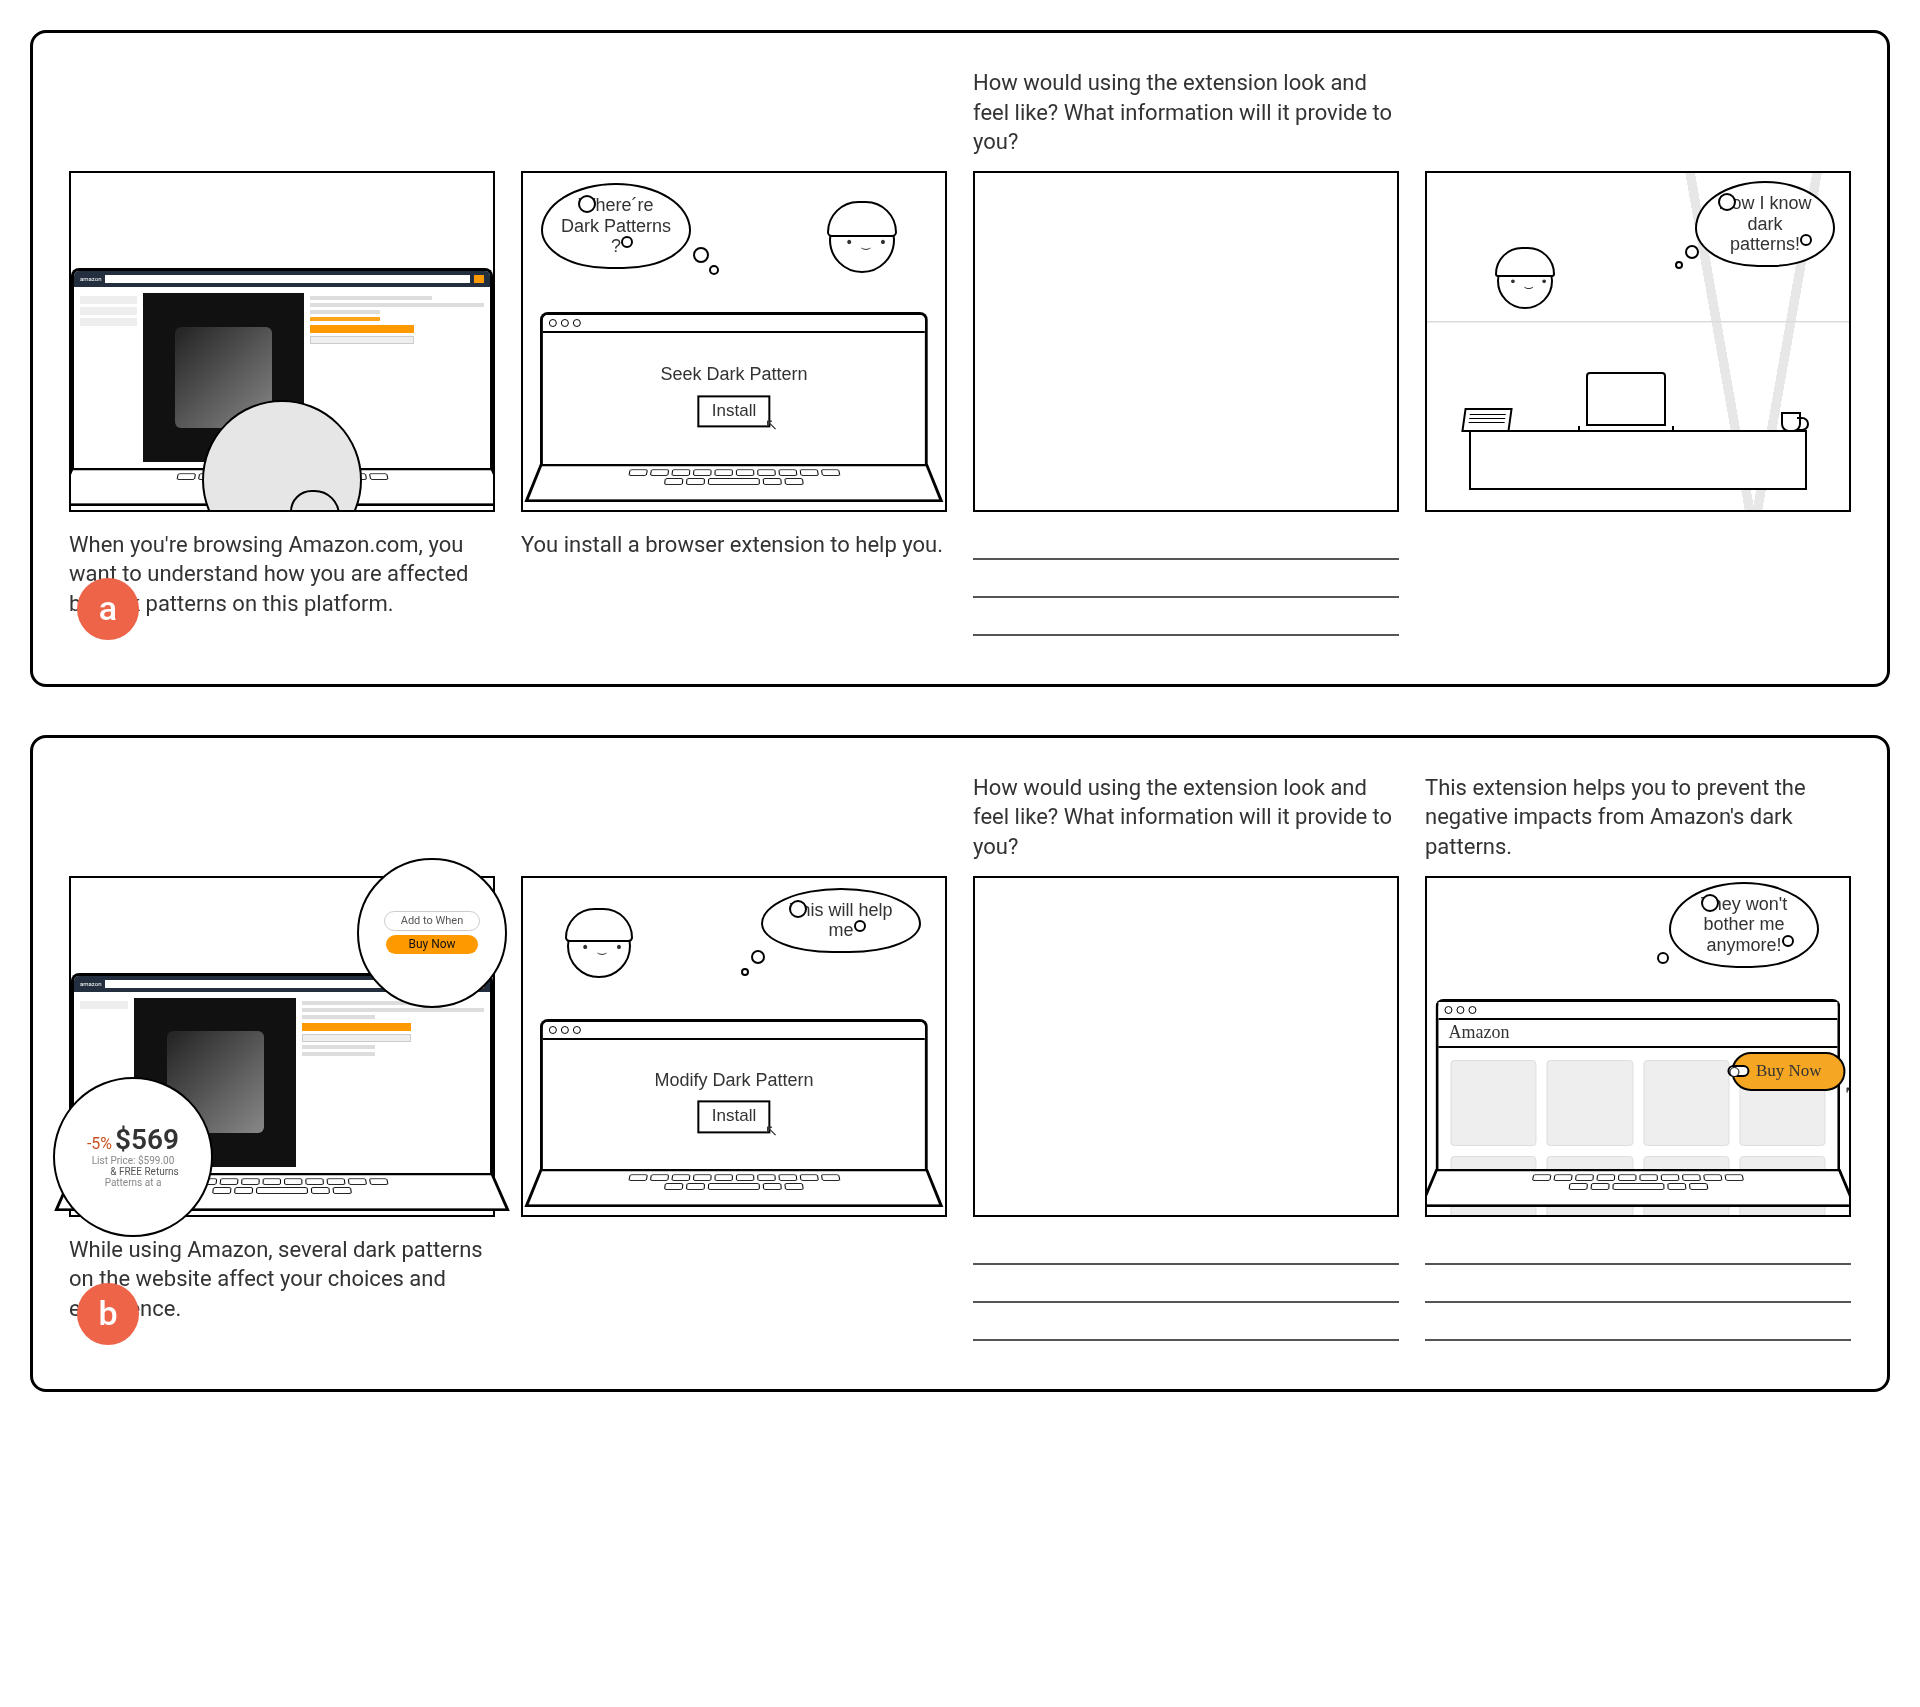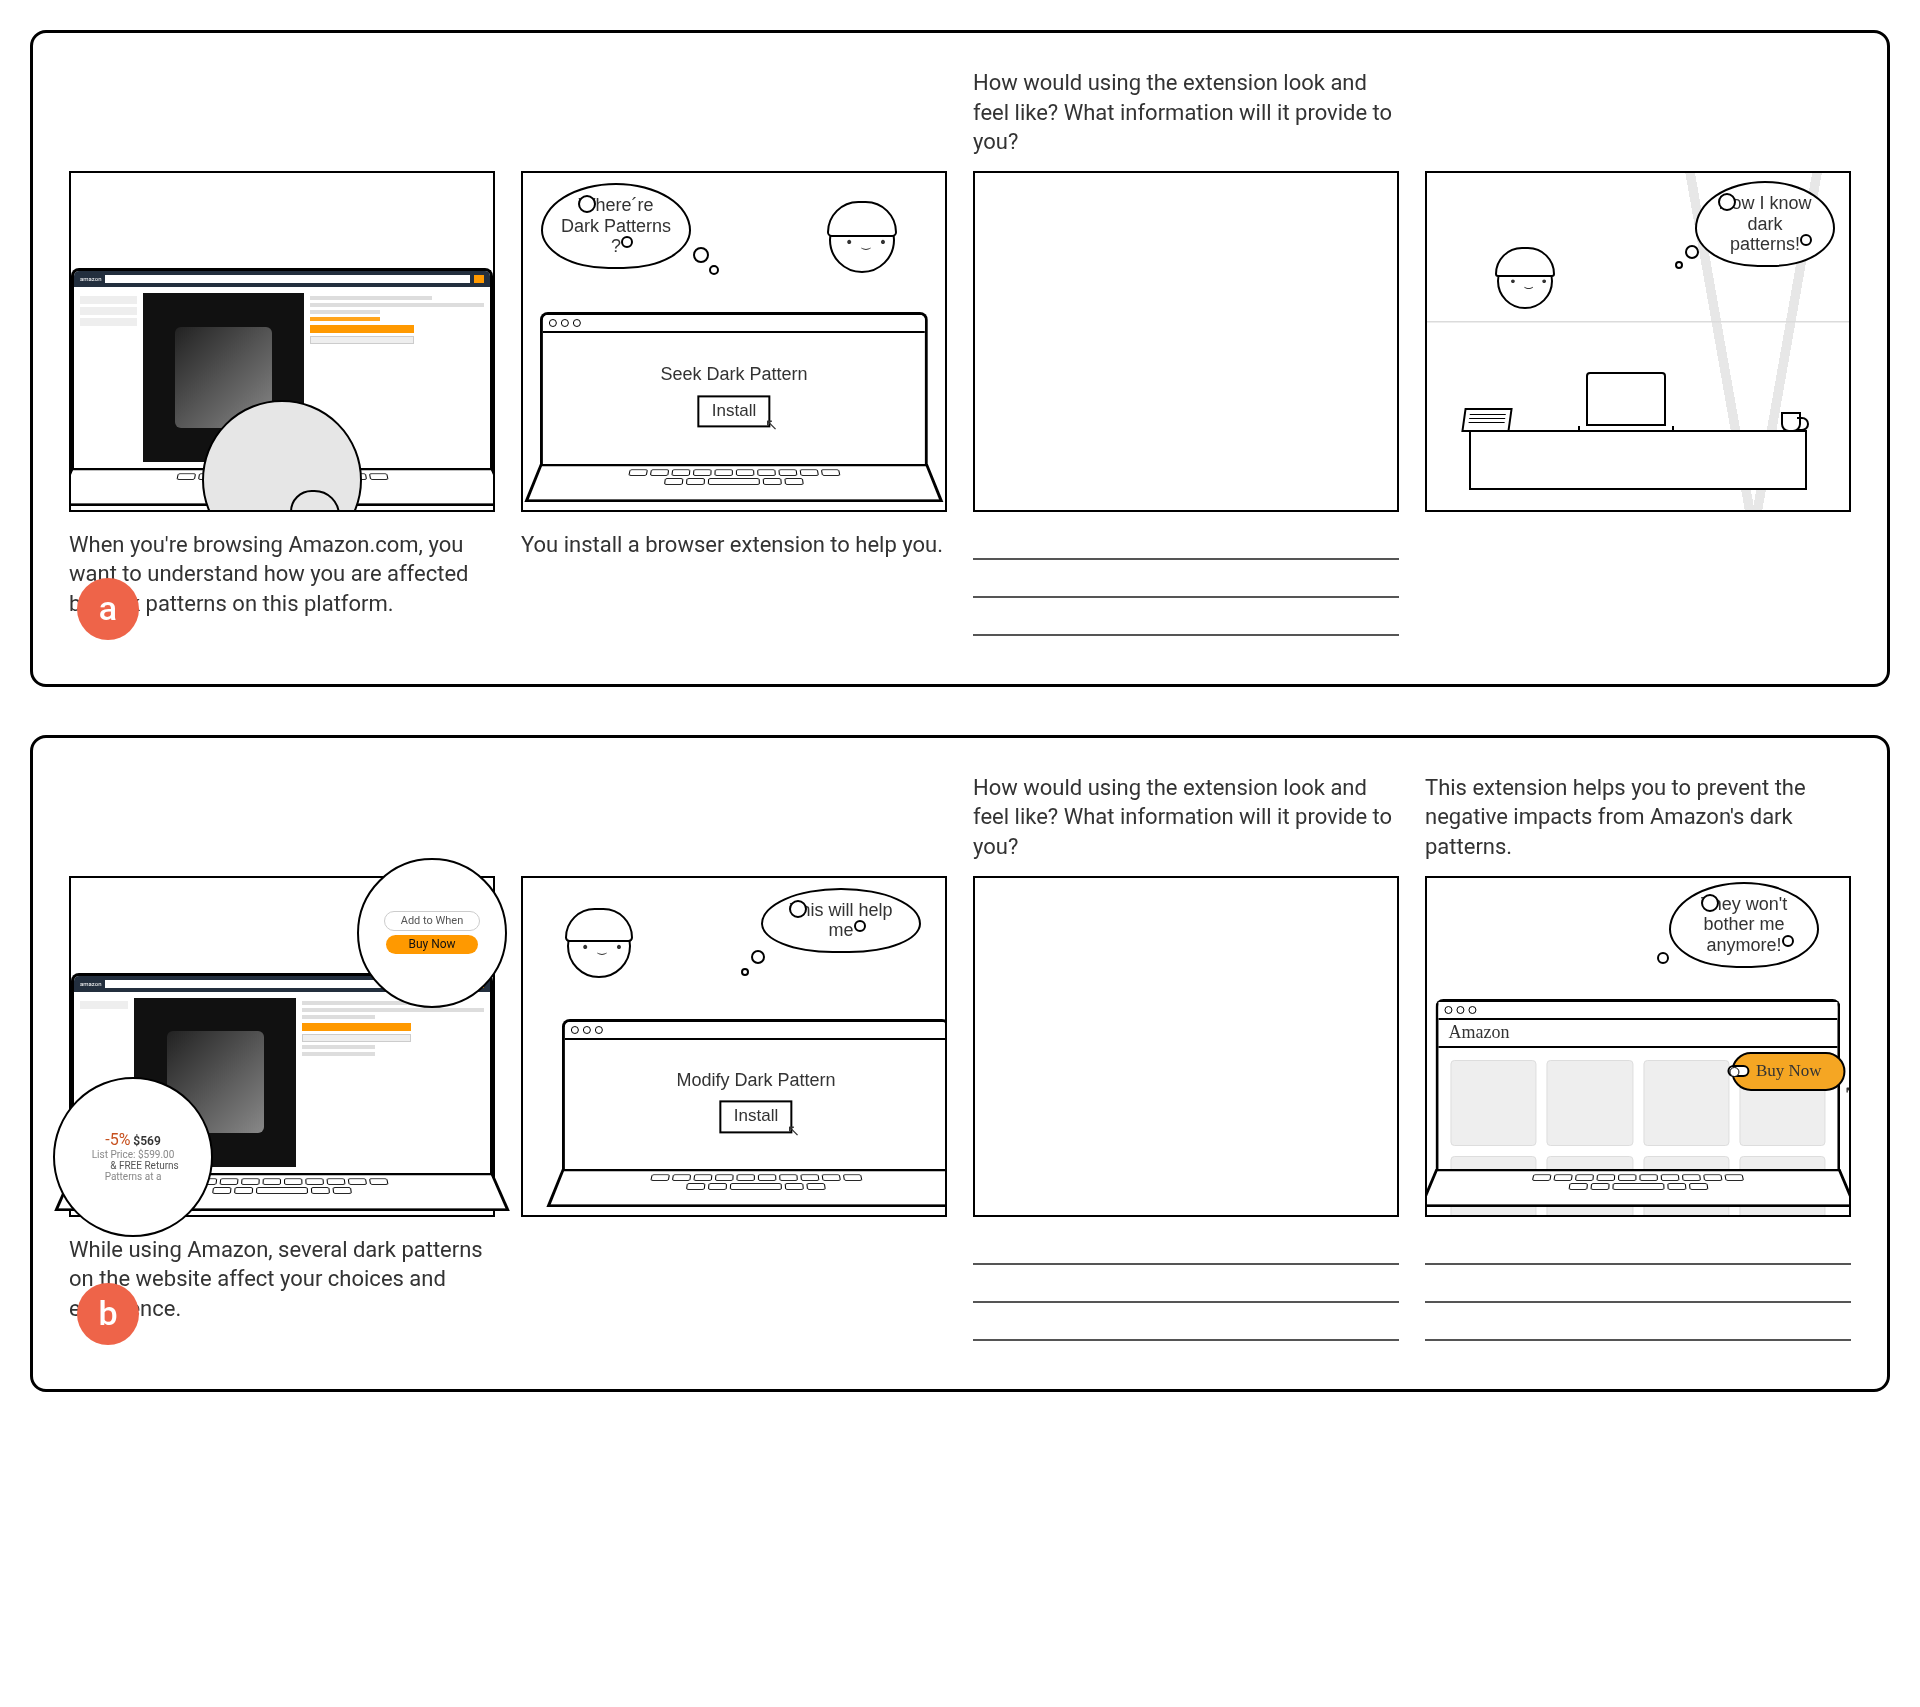--- a/index.html
+++ b/index.html
@@ -192,21 +192,21 @@
   .sk { background:#ddd; height:4px; margin:3px 0; }
   .sk.short{width:40%;} .sk.med{width:70%;}
   .btn-o { background:#f90; height:8px; width:60%; margin-top:4px;}
   .btn-g { background:#eee; border:1px solid #ccc; height:8px; width:60%; margin-top:3px;}
   
   .zoom {
     position:absolute; border:2.5px solid #000; background:#fff; border-radius:50%;
     display:flex; flex-direction:column; align-items:center; justify-content:center;
     font-size:12px; line-height:1.1;
   }
-  .price-big { font-size:12px; font-weight:600; color:#333;}
+  .price-big { font-size:28px; font-weight:600; color:#333;}
   .price-disc { color:#c7511f; font-size:16px;}
   .strike { color:#888; font-size:10px;}
   
   .amz-big-bar { height:28px; border-bottom:2px solid #000; display:flex; align-items:center; padding:0 10px; font-family:"Comic Sans MS",cursive; font-size:18px;}
   .grid-thumbs { display:grid; grid-template-columns:repeat(4,1fr); gap:10px; padding:12px;}
   .thumb { background:#eee; border:1px solid #ddd; border-radius:4px; aspect-ratio:1/1;}
   .buynow-pill {
     position:absolute; right:-8px; top:50px;
     background:#f5a623; border:2px solid #000; border-radius:22px;
     padding:6px 22px; font-family:"Comic Sans MS",cursive; font-size:17px;
@@ -482,21 +482,21 @@
         <div class="thought" style="top:10px;right:24px;width:160px;">
           <span>This will help me</span>
         </div>
         <div class="cloudpuff" style="width:14px;height:14px;top:72px;right:180px;"></div>
         <div class="cloudpuff" style="width:8px;height:8px;top:90px;right:196px;"></div>
         <div class="head" style="width:64px;height:64px;top:36px;left:44px;">
           <div class="face" style="top:22px;left:12px;font-size:14px;">• ‿ •</div>
         </div>
         <div class="hair" style="width:68px;height:34px;top:30px;left:42px;border-radius:40px 40px 6px 6px;background:#fff;"></div>
 
-        <div class="laptop" style="width:92%;margin-left:22px;">
+        <div class="laptop" style="width:92%;">
           <div class="screen" style="height:150px;">
             <div class="screenbar">
                 <span></span>
                 <span></span>
                 <span></span>
               </div>
             <div class="installbox">
               <div>Modify Dark Pattern</div>
               <div class="installbtn">
                 <span>Install</span>

